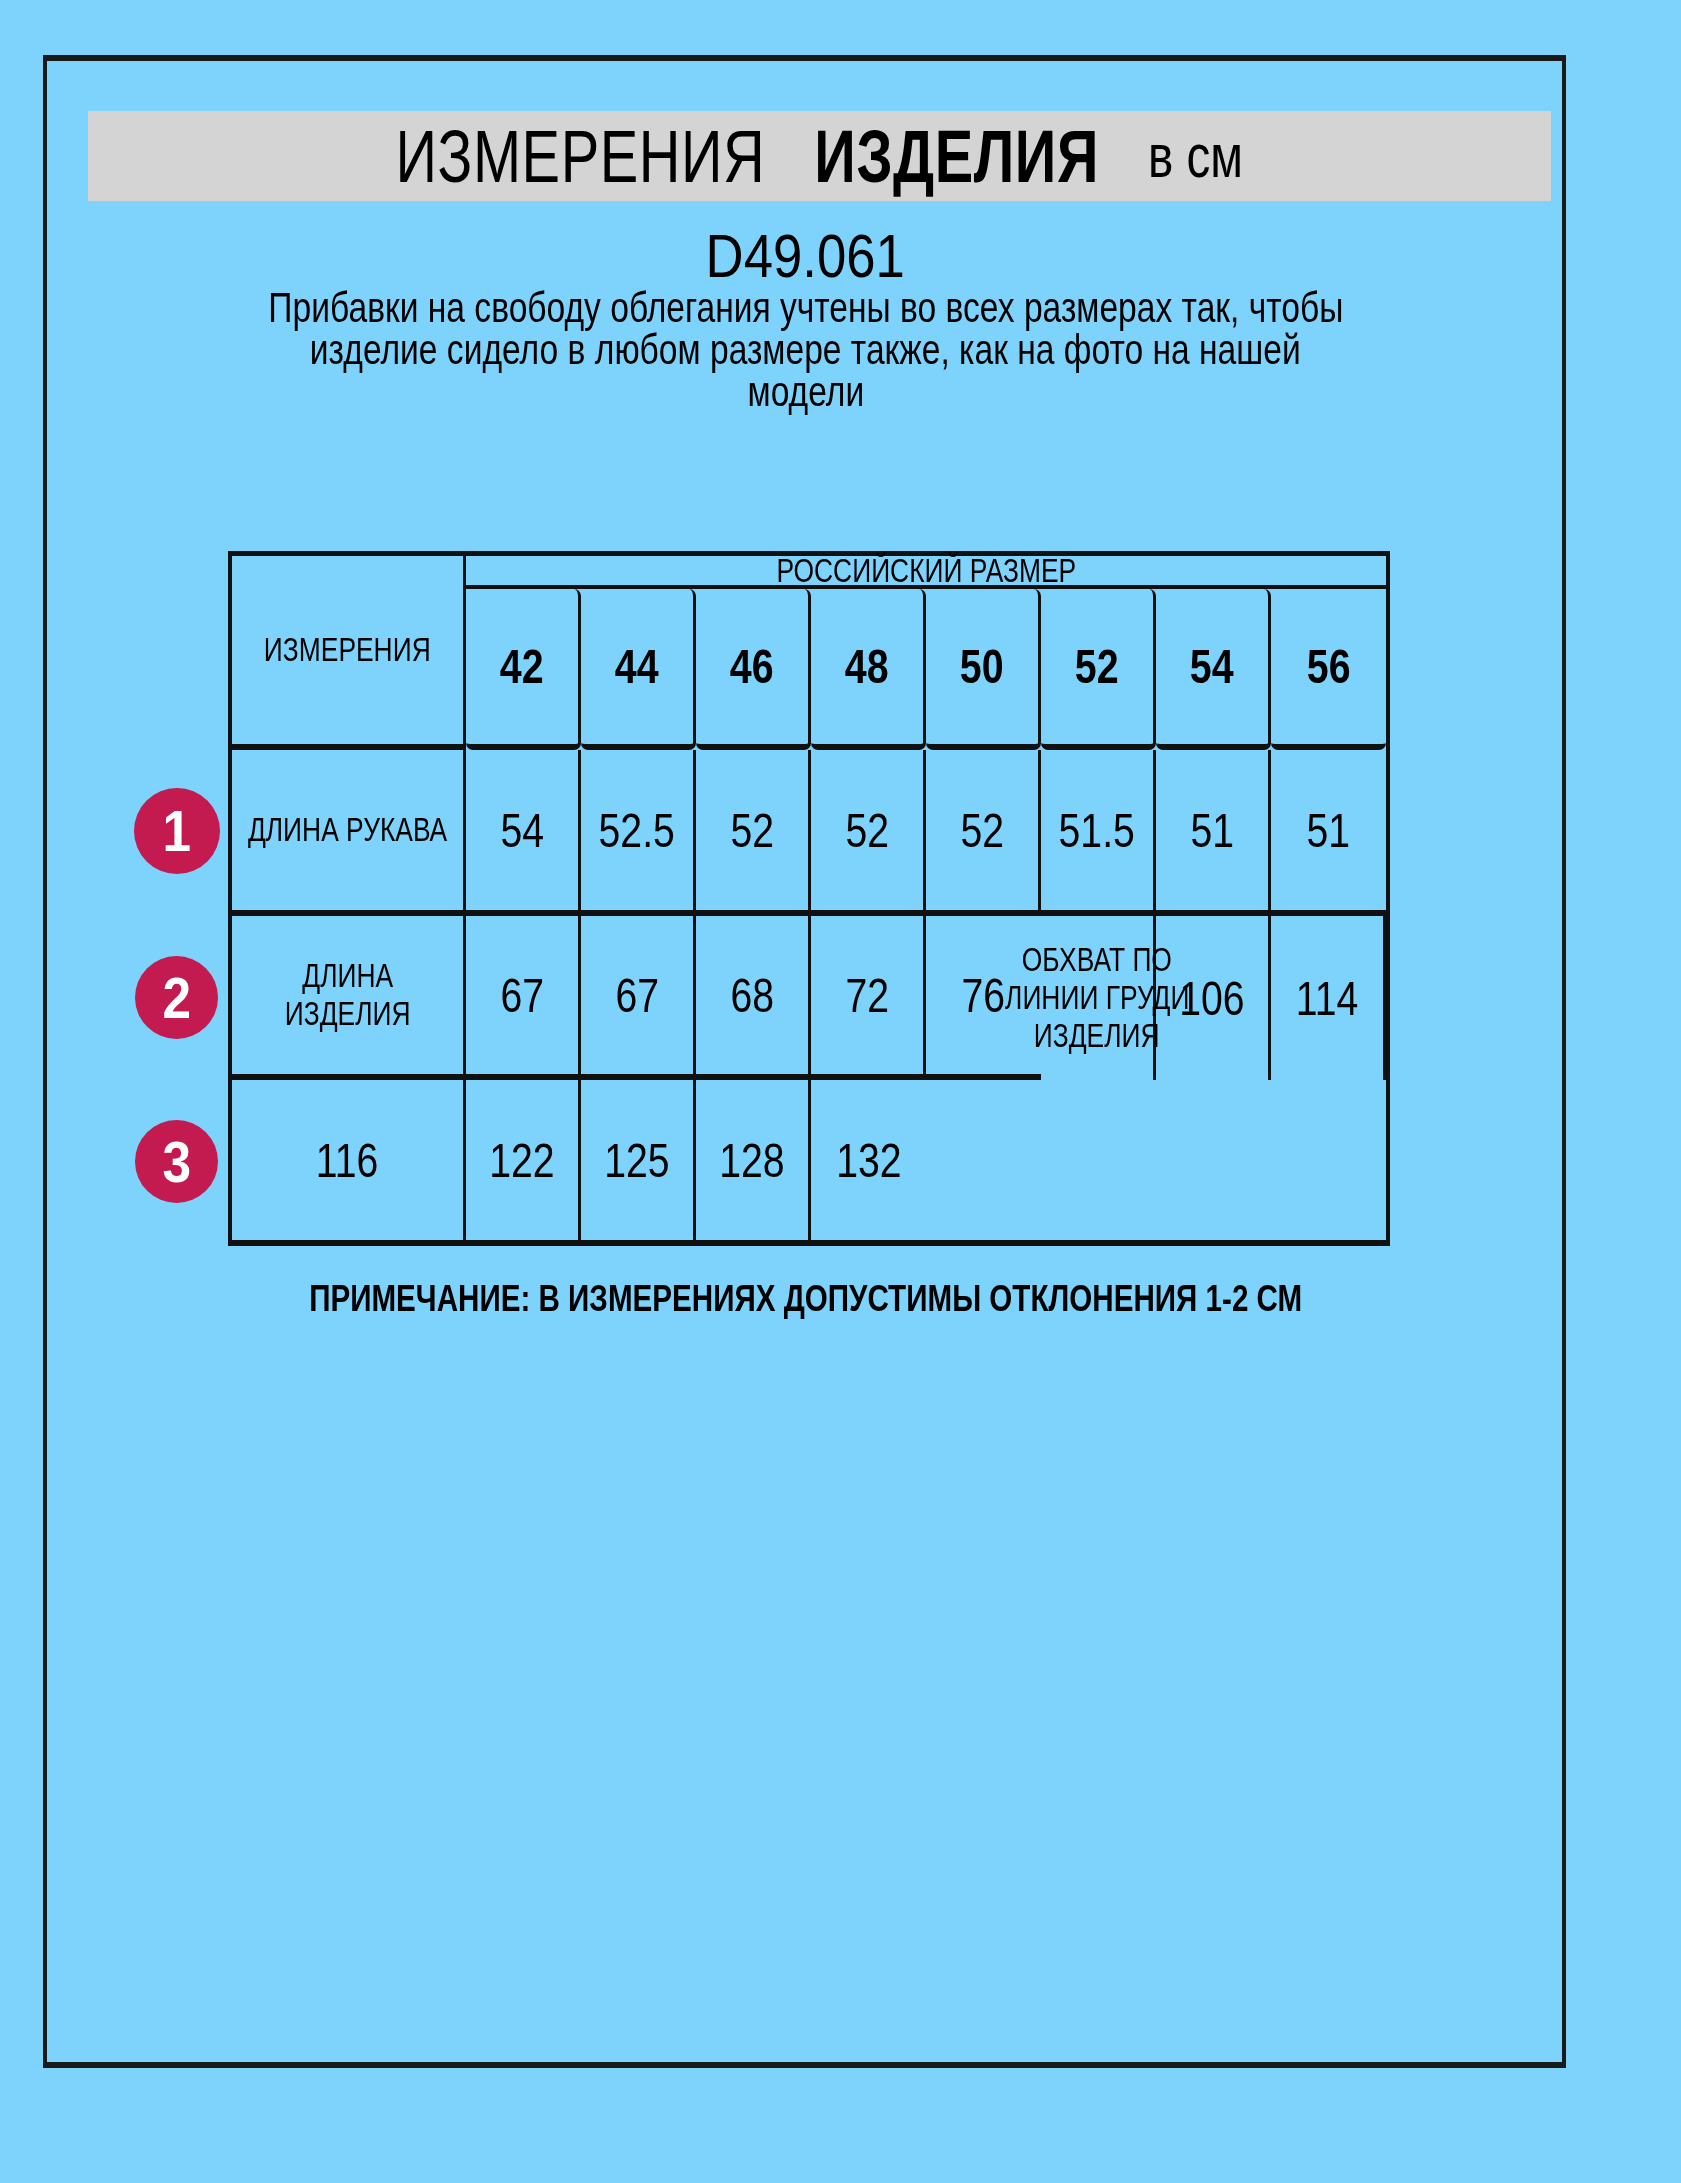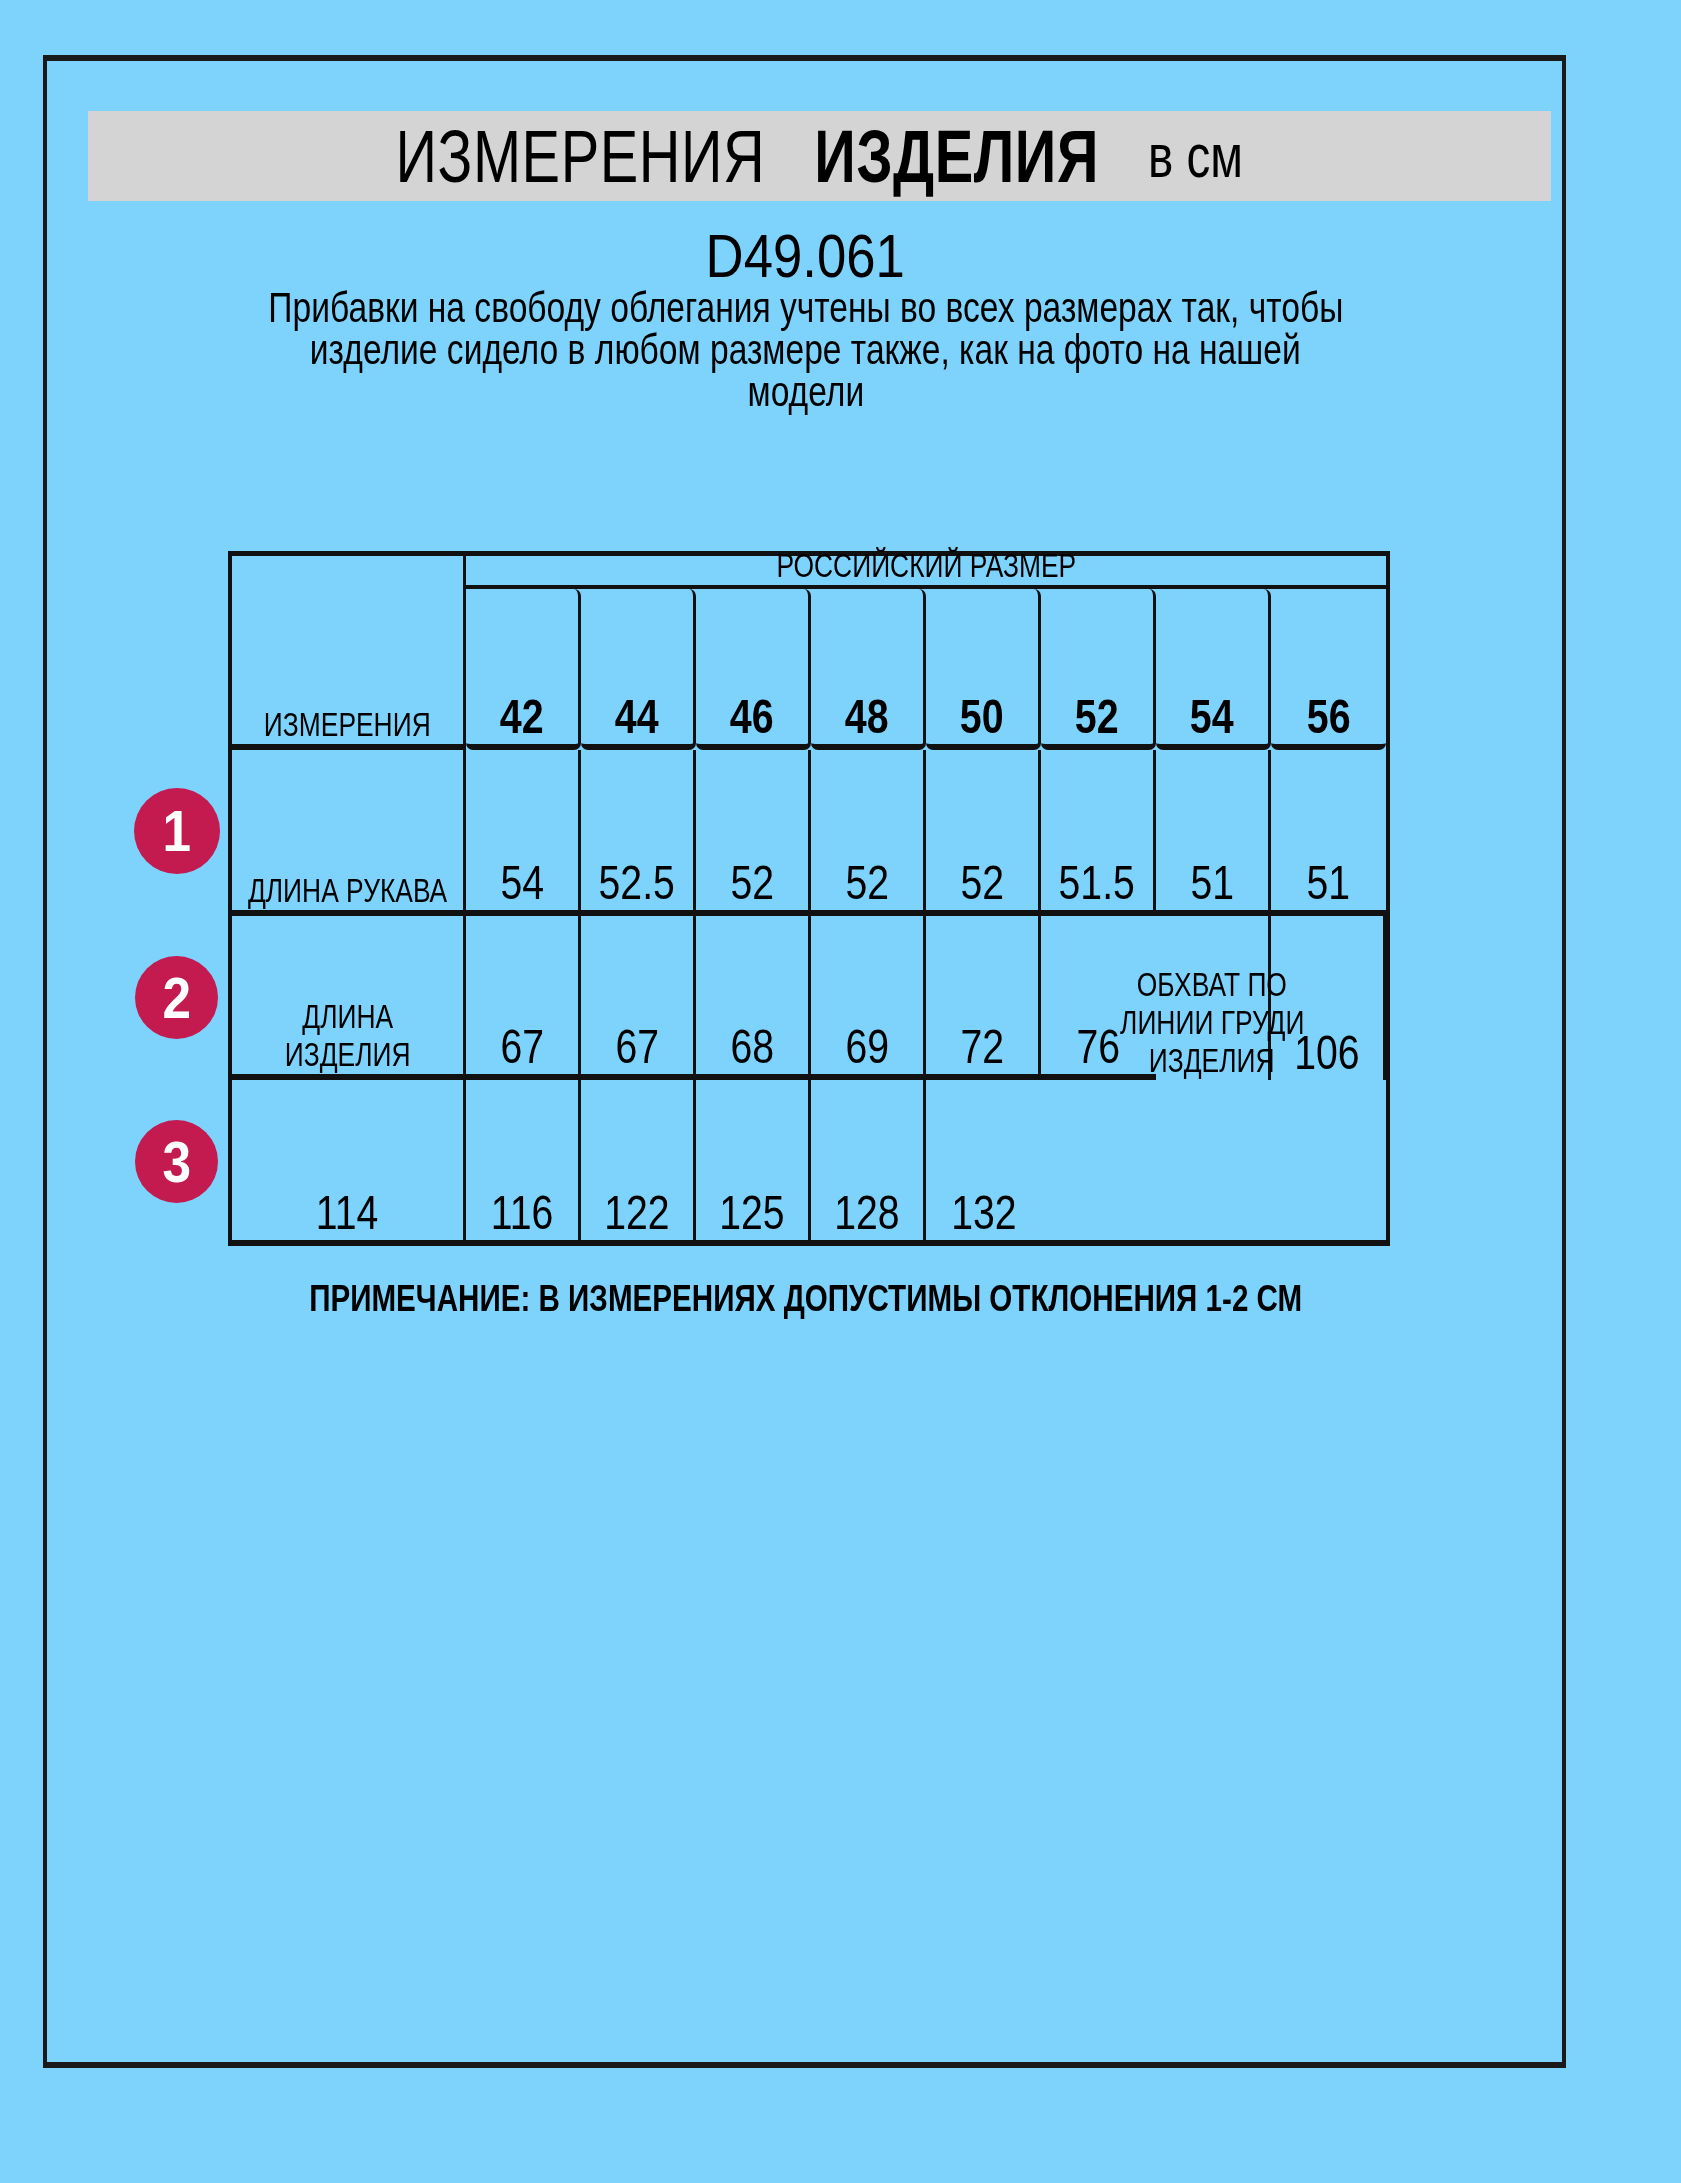--- a/index.html
+++ b/index.html
@@ -46,21 +46,21 @@
 
   .tbl{
     position:absolute;left:228px;top:551px;
     display:grid;
     grid-template-columns:234px repeat(8,115px);
     grid-template-rows:33px 161px 166px 164px 160px;
     border:4px solid #111;border-top-width:5.3px;border-bottom-width:6px;
   }
   .cell{
     box-sizing:border-box;
-    display:flex;align-items:flex-end;justify-content:center;
+    display:flex;align-items:center;justify-content:center;
     text-align:center;
   }
   .br{border-right:3.3px solid #111;}
   .bb{border-bottom:6px solid #111;}
   .corner{grid-row:1/3;grid-column:1;}
   .rushead{grid-column:2/10;border-bottom:4.6px solid #111;}
   .lbl-small{font-size:33px;line-height:38px;font-weight:400;}
   .sizehead{font-size:48px;font-weight:700;border-radius:7px;}
   .val{font-size:49px;font-weight:400;}
 
@@ -176,23 +176,20 @@
     <div class="cell br bb val">
         <span class="sq">67</span>
       </div>
     <div class="cell br bb val">
         <span class="sq">67</span>
       </div>
     <div class="cell br bb val">
         <span class="sq">68</span>
       </div>
     <div class="cell br bb val">
-        <span class="sq">69</span>
-      </div>
-    <div class="cell br bb val">
         <span class="sq">72</span>
       </div>
     <div class="cell bb val">
         <span class="sq">76</span>
       </div>
 
     <div class="cell br lbl-small">
       <div>
         <div><span class="sq">ОБХВАТ ПО</span></div>
         <div><span class="sq">ЛИНИИ ГРУДИ</span></div>

